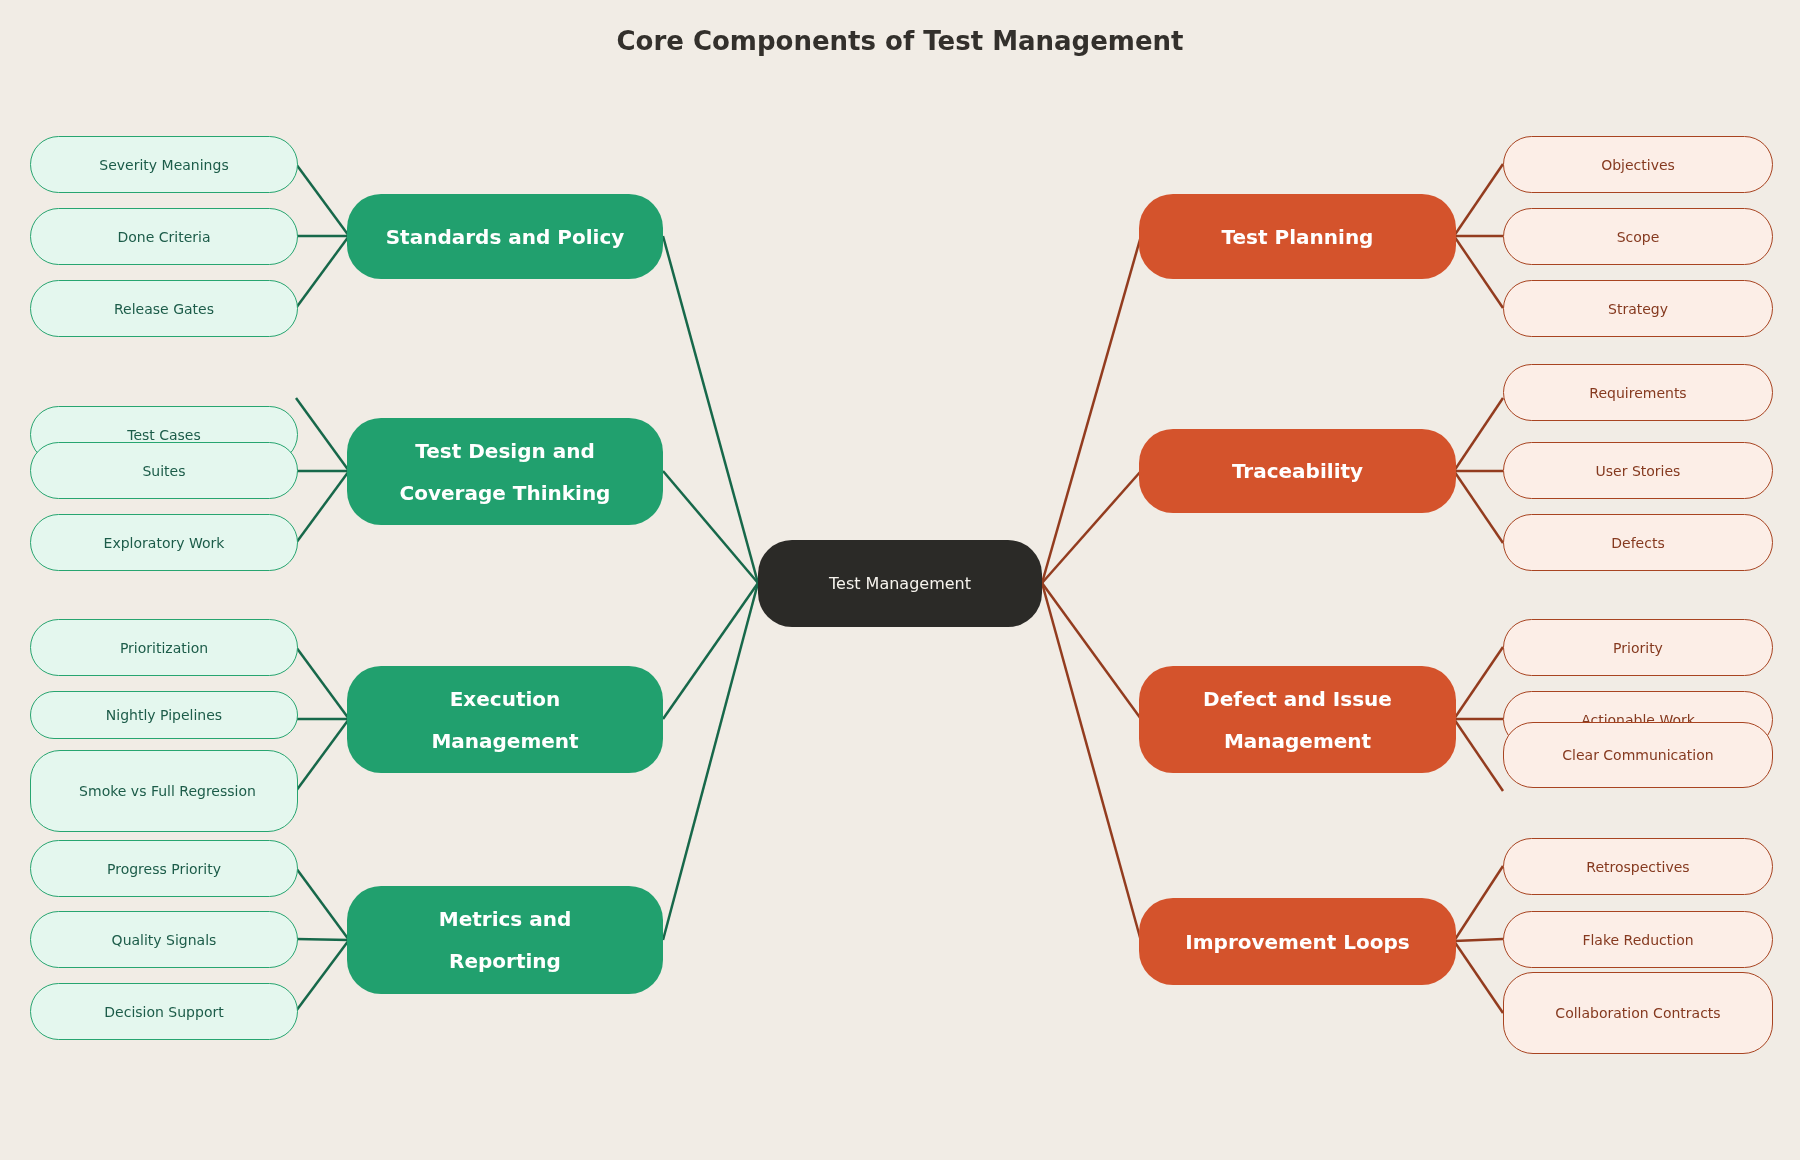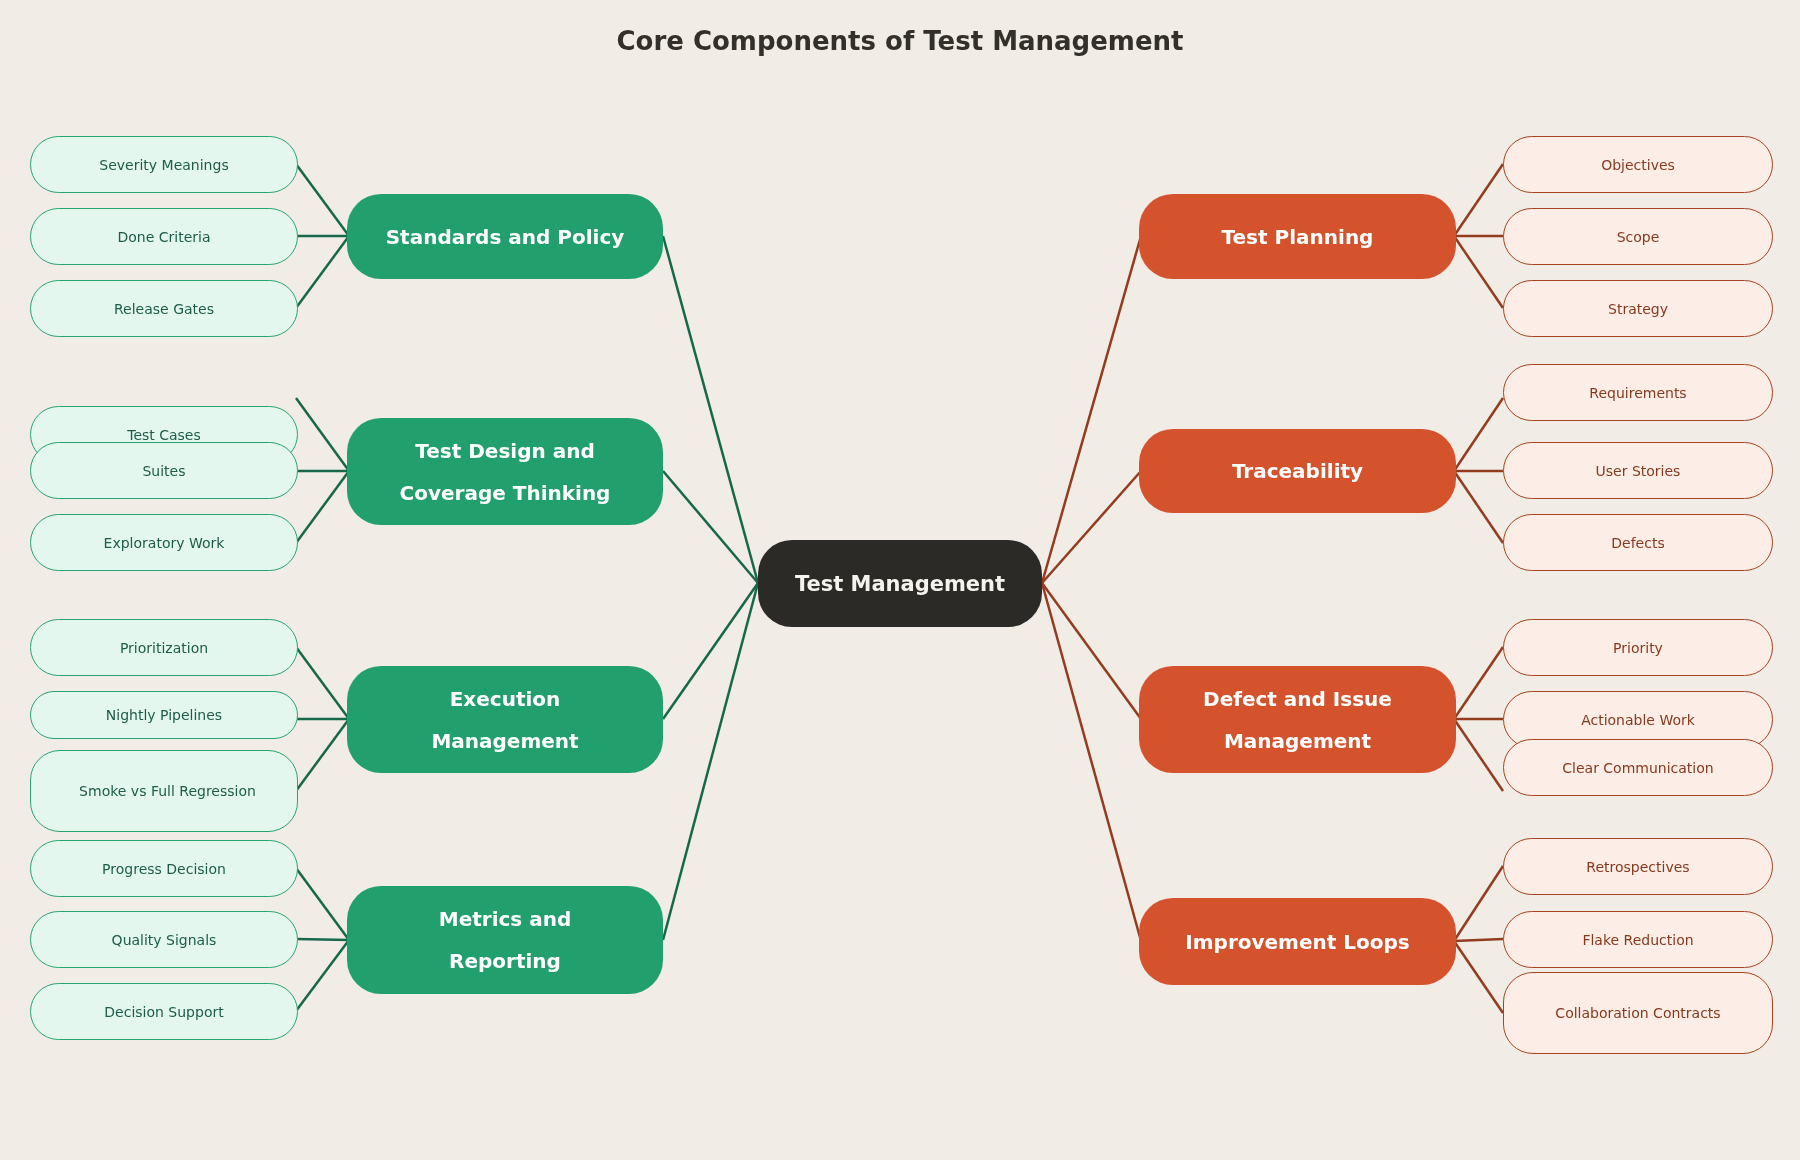--- a/index.html
+++ b/index.html
@@ -26,21 +26,21 @@
   .node{
     position:absolute;
     display:flex;align-items:center;justify-content:center;
     text-align:center;
     box-sizing:border-box;
   }
   .root{
     background:var(--root-fill,#2b2a27);
     color:var(--root-text,#f6f3ed);
     border-radius:34px;
-    font-size:21px;font-weight:bold;
+    font-size:16px;font-weight:normal;
   }
   .branch{
     border-radius:34px;
     font-size:20px;font-weight:bold;
     line-height:2.1;
     padding:0 24px;
   }
   .branch-l{
     background:var(--branch-left-fill,#21a06e);
     color:var(--branch-left-text,#ffffff);
@@ -173,21 +173,21 @@
     <span>Prioritization</span>
   </div>
   <div class="node leaf leaf-l" style="left:30px;top:691px;width:268px;height:48px;">
     <span>Nightly Pipelines</span>
   </div>
   <div class="node leaf leaf-l" style="left:30px;top:750px;width:268px;height:82px;padding-left:37px;">
     <span>Smoke vs Full Regression</span>
   </div>
 
   <div class="node leaf leaf-l" style="left:30px;top:840px;width:268px;height:57px;">
-    <span>Progress Decision</span>
+    <span>Progress Priority</span>
   </div>
   <div class="node leaf leaf-l" style="left:30px;top:911px;width:268px;height:57px;">
     <span>Quality Signals</span>
   </div>
   <div class="node leaf leaf-l" style="left:30px;top:983px;width:268px;height:57px;">
     <span>Decision Support</span>
   </div>
 
   <div class="node leaf leaf-r" style="left:1503px;top:136px;width:270px;height:57px;">
     <span>Objectives</span>
@@ -208,21 +208,21 @@
   <div class="node leaf leaf-r" style="left:1503px;top:514px;width:270px;height:57px;">
     <span>Defects</span>
   </div>
 
   <div class="node leaf leaf-r" style="left:1503px;top:619px;width:270px;height:57px;">
     <span>Priority</span>
   </div>
   <div class="node leaf leaf-r" style="left:1503px;top:691px;width:270px;height:57px;">
     <span>Actionable Work</span>
   </div>
-  <div class="node leaf leaf-r" style="left:1503px;top:739px;width:270px;height:57px;justify-content:center;">
+  <div class="node leaf leaf-r" style="left:1503px;top:722px;width:270px;height:66px;justify-content:center;">
     <span>Clear Communication</span>
   </div>
 
   <div class="node leaf leaf-r" style="left:1503px;top:838px;width:270px;height:57px;">
     <span>Retrospectives</span>
   </div>
   <div class="node leaf leaf-r" style="left:1503px;top:911px;width:270px;height:57px;">
     <span>Flake Reduction</span>
   </div>
   <div class="node leaf leaf-r" style="left:1503px;top:972px;width:270px;height:82px;">

